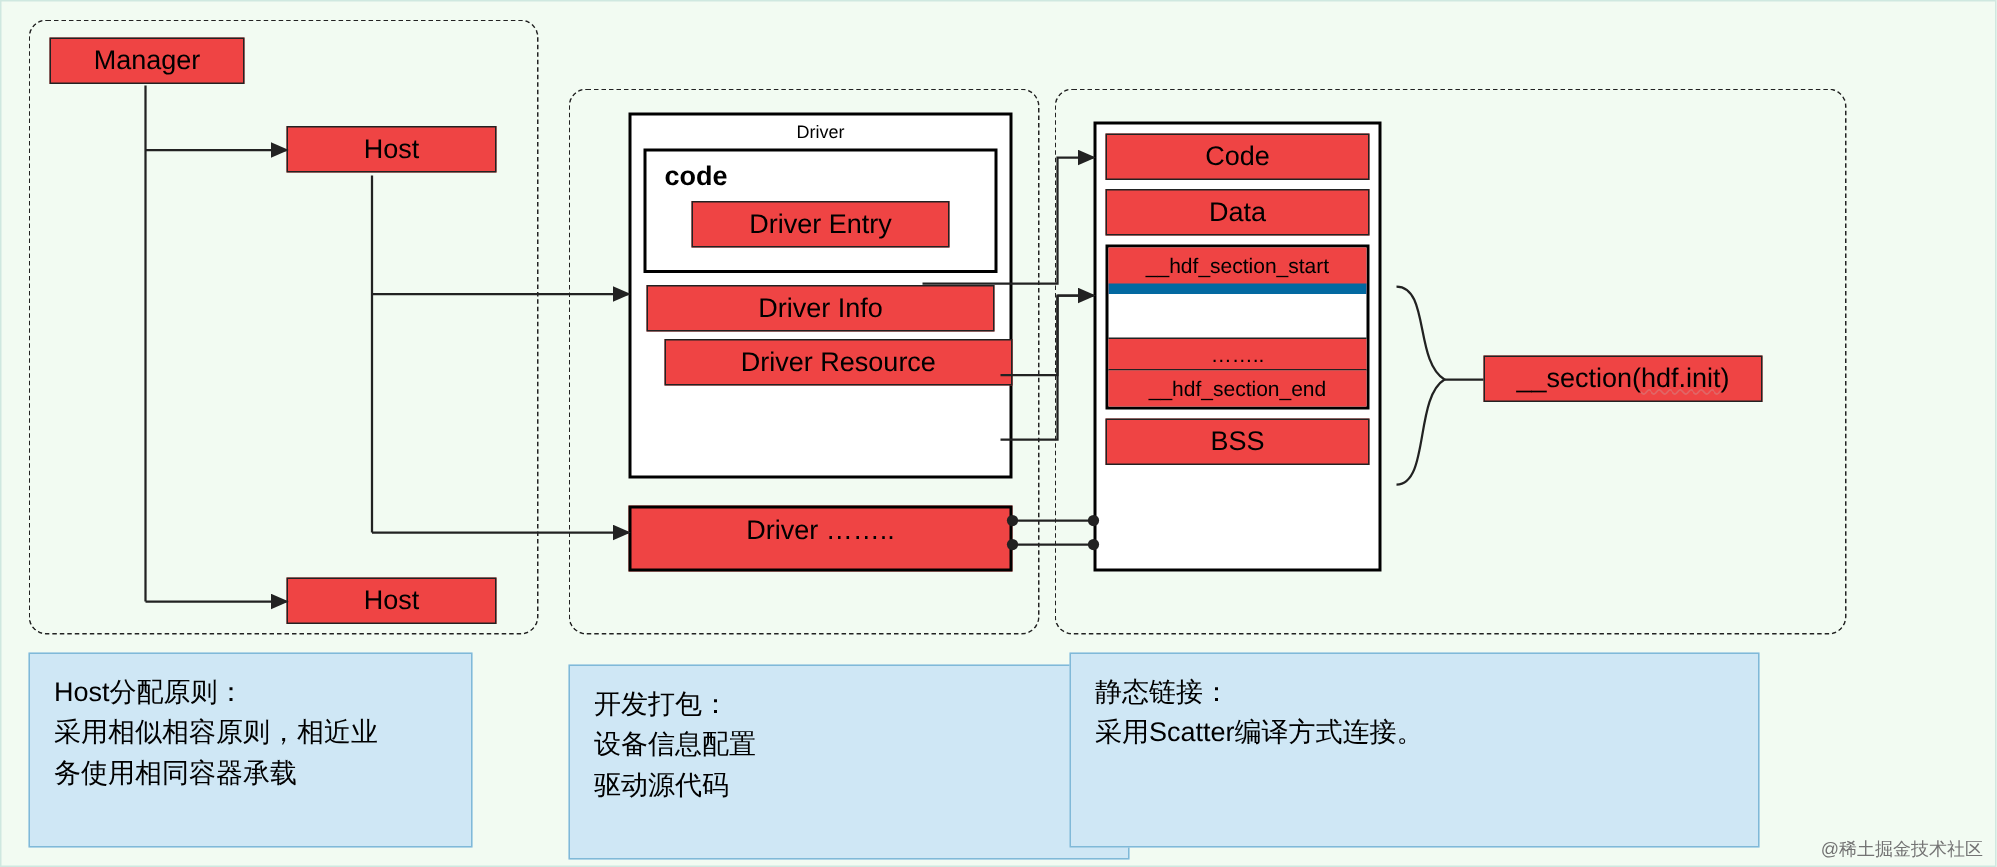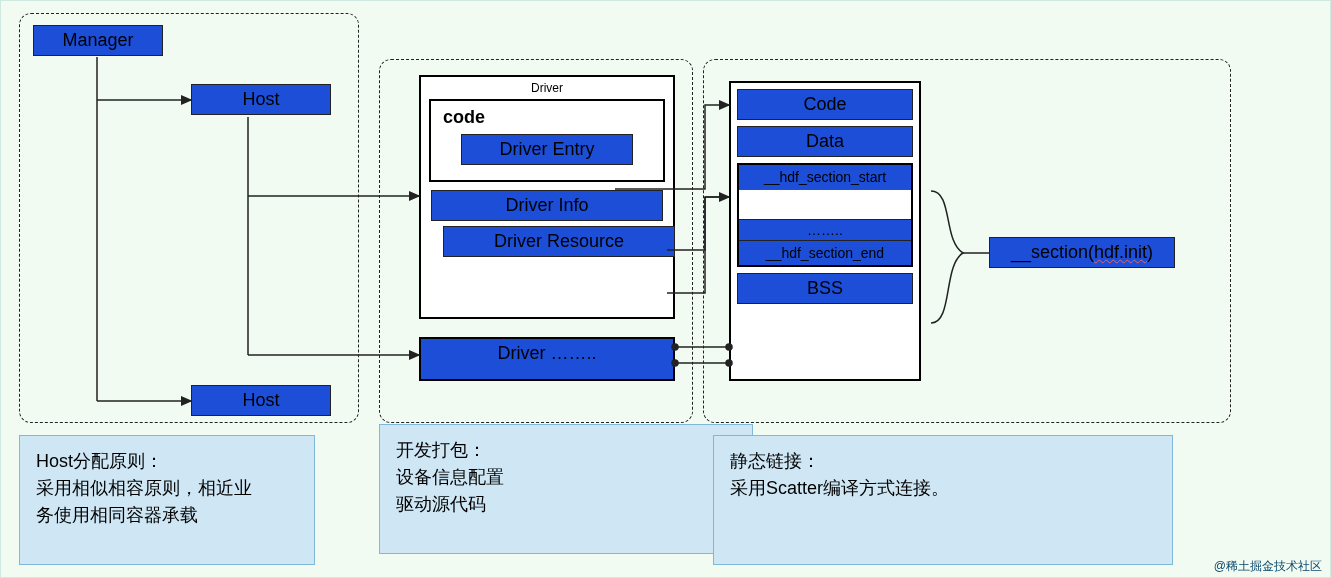--- a/index.html
+++ b/index.html
@@ -10,21 +10,21 @@
     border: 1px solid #cfe8e0;
     position: relative;
   }
   .dashbox {
     position: absolute;
     border: 1.5px dashed #222;
     border-radius: 12px;
   }
   .solidbox {
     border: 1.5px solid #222;
-    background: #1d4ed8;
+    background: #ef4444;
     text-align: center;
     padding: 4px 0;
     font-size: 18px;
   }
   .solidbox-inner { margin: 5px auto; }
   .heavybox {
     border: 2.5px solid #000;
   }
   .medbox {
     border: 2px solid #000;
@@ -34,21 +34,21 @@
     background: #cfe7f5;
     border: 1px solid #80b9d8;
     padding: 12px 16px;
     font-size: 18px;
     line-height: 1.5;
   }
   svg.lines { position: absolute; inset: 0; width: 100%; height: 100%; pointer-events: none; }
   .watermark {
     position: absolute;
     right: 8px; bottom: 2px;
-    font-size: 12px; color: #0c4a6e;
+    font-size: 12px; color: #737373;
   }
   
   .red-underline { text-decoration: underline wavy #e06666 1px; }
 </style>
 </head>
 <body>
 
 <div class="canvas">
 
   <div class="dashbox" style="left:18px; top:12px; width:340px; height:410px;"></div>
@@ -93,21 +93,21 @@
 
   <div class="heavybox" style="position:absolute; left:728px; top:80px; width:192px; height:300px; background:#fff;">
     <div class="solidbox" style="margin:6px 6px 6px 6px;">
       <span>Code</span>
     </div>
     <div class="solidbox" style="margin:0 6px 6px 6px;">
       <span>Data</span>
     </div>
 
     <div class="heavybox" style="margin:0 6px 6px 6px;">
-      <div class="solidbox" style="border:none; border-bottom:1px solid #0369a1; font-size:14px; padding:4px 0;">
+      <div class="solidbox" style="border:none; border-bottom:7px solid #0369a1; font-size:14px; padding:4px 0;">
         <span>__hdf_section_start</span>
       </div>
       <div style="height:30px; border-bottom:1px solid #222;"></div>
       <div class="solidbox" style="border:none; border-bottom:1px solid #222; font-size:14px; padding:2px 0;">
         <span>……..</span>
       </div>
       <div class="solidbox" style="border:none; font-size:14px; padding:4px 0;">
         <span>__hdf_section_end</span>
       </div>
     </div>
@@ -119,21 +119,21 @@
   <div class="solidbox" style="position:absolute; left:988px; top:236px; width:186px; font-size:18px;">
     <span>__section(</span><span class="red-underline">hdf.init</span><span>)</span>
   </div>
 
   <div class="caption" style="left:18px; top:434px; width:296px; height:130px;">
     <div>Host分配原则：</div>
     <div>采用相似相容原则，相近业</div>
     <div>务使用相同容器承载</div>
   </div>
 
-  <div class="caption" style="left:378px; top:423px; width:374px; height:130px;">
+  <div class="caption" style="left:378px; top:442px; width:374px; height:130px;">
     <div>开发打包：</div>
     <div>设备信息配置</div>
     <div>驱动源代码</div>
   </div>
 
   <div class="caption" style="left:712px; top:434px; width:460px; height:130px;">
     <div>静态链接：</div>
     <div>采用Scatter编译方式连接。</div>
   </div>
 

